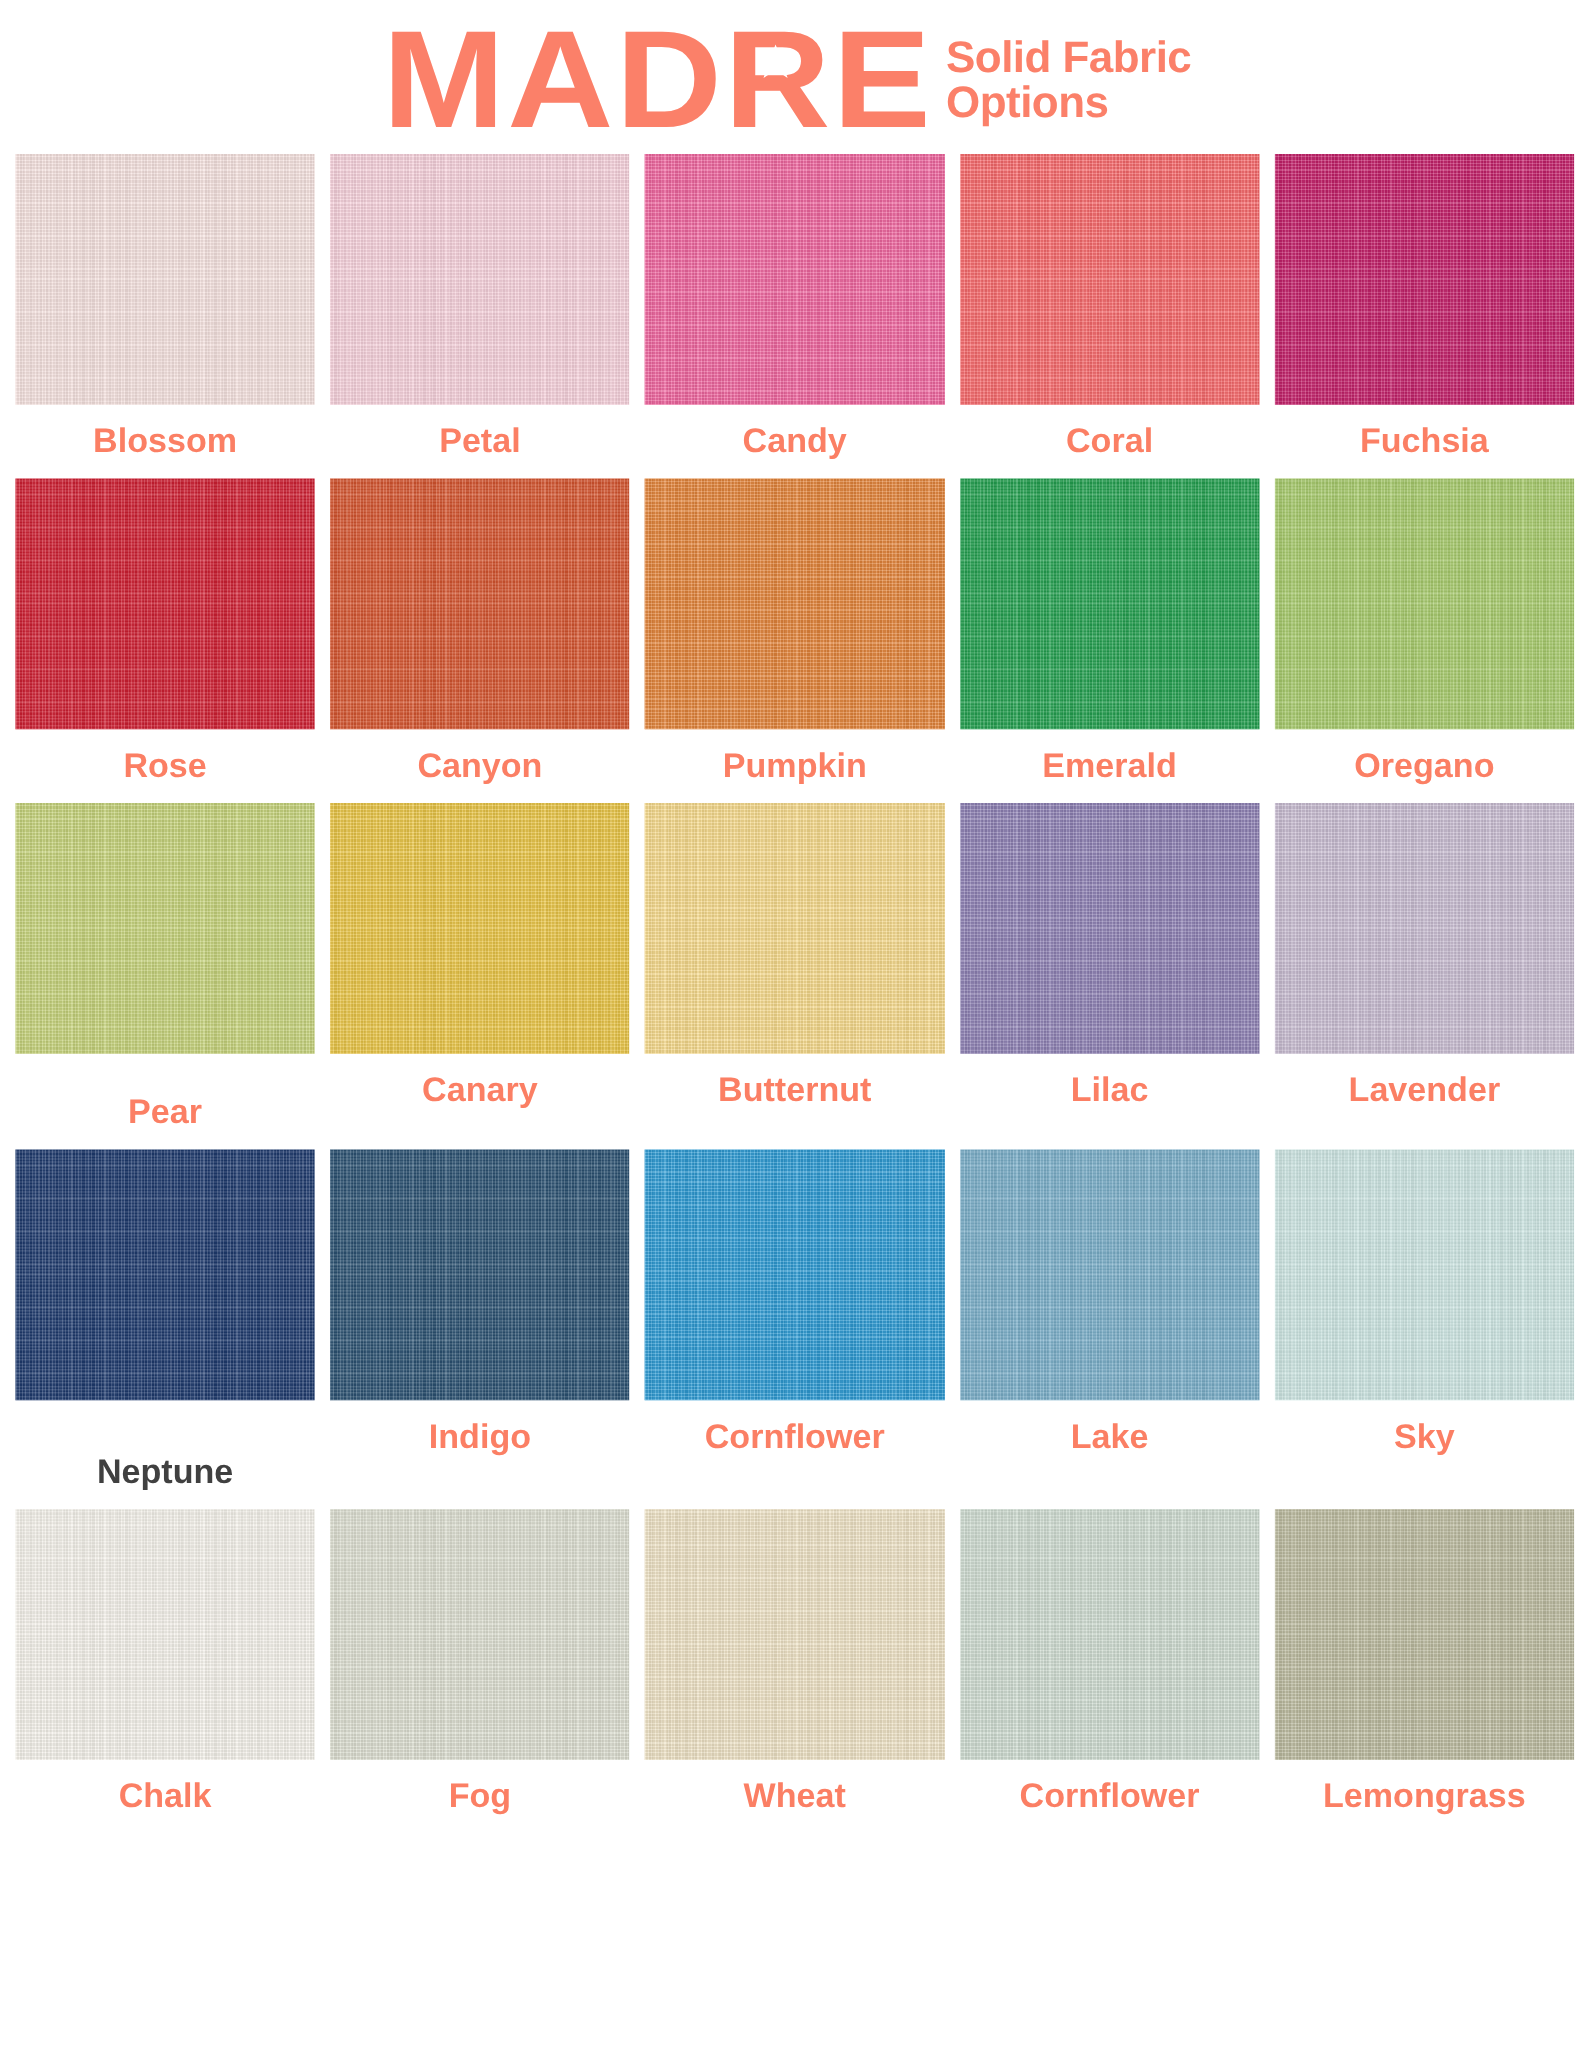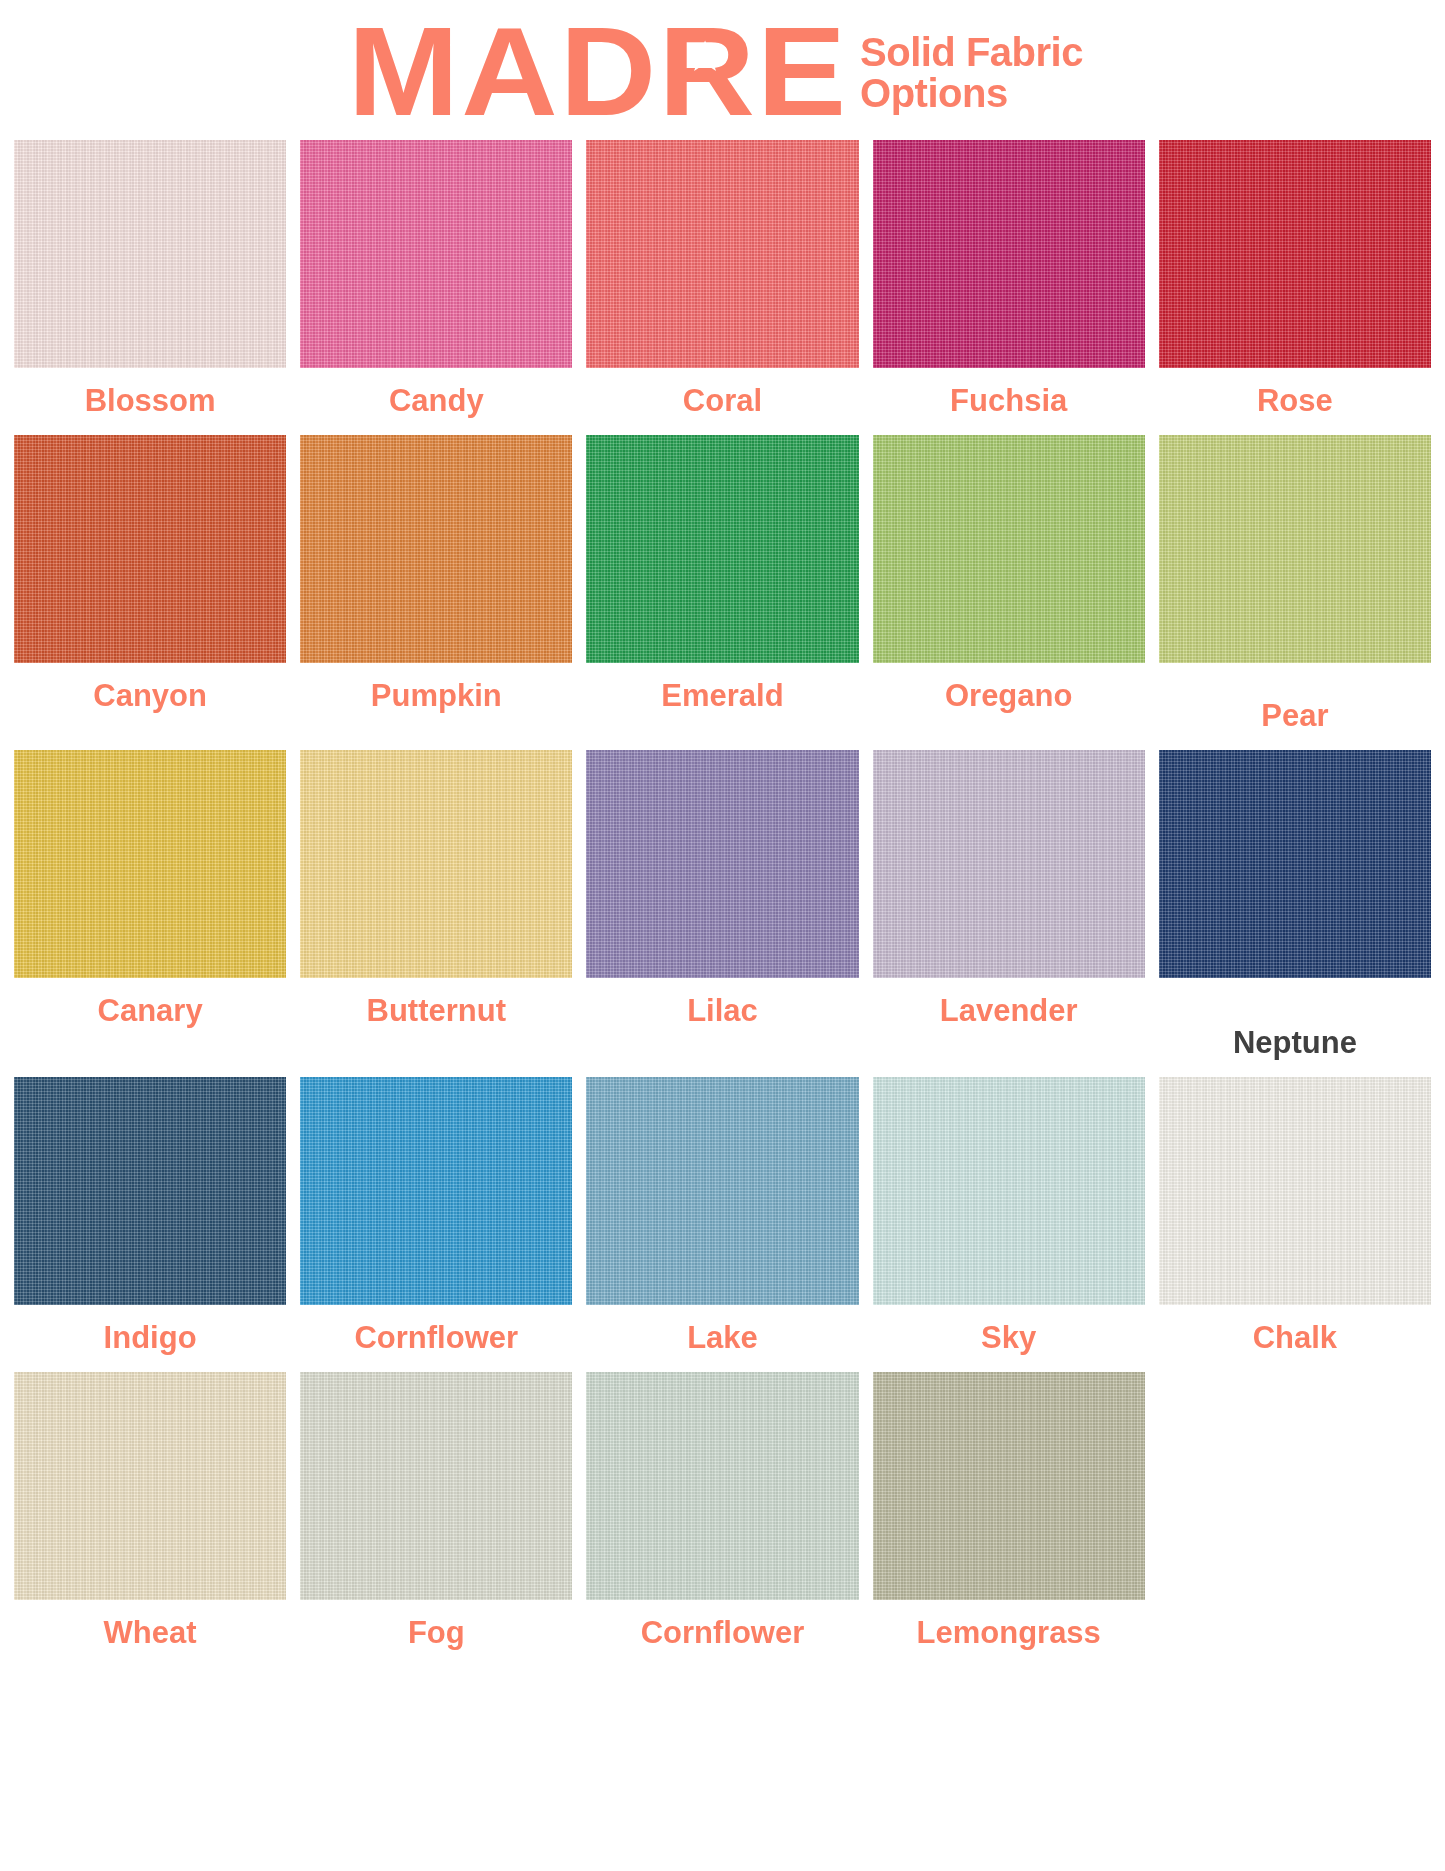--- a/index.html
+++ b/index.html
@@ -147,20 +147,24 @@
     <div>Options</div>
   </div>
 </div>
 
 <div class="grid" id="swatch-grid">
     <div class="cell">
       <div class="swatch" style="background-color: rgb(247, 227, 224);"></div>
       <div class="label" style="color: rgb(251, 127, 100);">Blossom</div>
     </div>
     <div class="cell">
+      <div class="swatch" style="background-color: rgb(248, 210, 220);"></div>
+      <div class="label" style="color: rgb(251, 127, 100);">Petal</div>
+    </div>
+    <div class="cell">
       <div class="swatch" style="background-color: rgb(240, 102, 159);"></div>
       <div class="label" style="color: rgb(251, 127, 100);">Candy</div>
     </div>
     <div class="cell">
       <div class="swatch" style="background-color: rgb(248, 105, 107);"></div>
       <div class="label" style="color: rgb(251, 127, 100);">Coral</div>
     </div>
     <div class="cell">
       <div class="swatch" style="background-color: rgb(196, 32, 106);"></div>
       <div class="label" style="color: rgb(251, 127, 100);">Fuchsia</div>
@@ -223,28 +227,28 @@
     </div>
     <div class="cell">
       <div class="swatch" style="background-color: rgb(206, 231, 228);"></div>
       <div class="label" style="color: rgb(251, 127, 100);">Sky</div>
     </div>
     <div class="cell">
       <div class="swatch" style="background-color: rgb(246, 243, 236);"></div>
       <div class="label" style="color: rgb(251, 127, 100);">Chalk</div>
     </div>
     <div class="cell">
+      <div class="swatch" style="background-color: rgb(221, 223, 209);"></div>
+      <div class="label" style="color: rgb(251, 127, 100);">Fog</div>
+    </div>
+    <div class="cell">
       <div class="swatch" style="background-color: rgb(239, 227, 198);"></div>
       <div class="label" style="color: rgb(251, 127, 100);">Wheat</div>
     </div>
     <div class="cell">
-      <div class="swatch" style="background-color: rgb(221, 223, 209);"></div>
-      <div class="label" style="color: rgb(251, 127, 100);">Fog</div>
-    </div>
-    <div class="cell">
       <div class="swatch" style="background-color: rgb(207, 220, 209);"></div>
       <div class="label" style="color: rgb(251, 127, 100);">Cornflower</div>
     </div>
     <div class="cell">
       <div class="swatch" style="background-color: rgb(189, 188, 160);"></div>
       <div class="label" style="color: rgb(251, 127, 100);">Lemongrass</div>
     </div>
   </div>
 
 </body></html>

